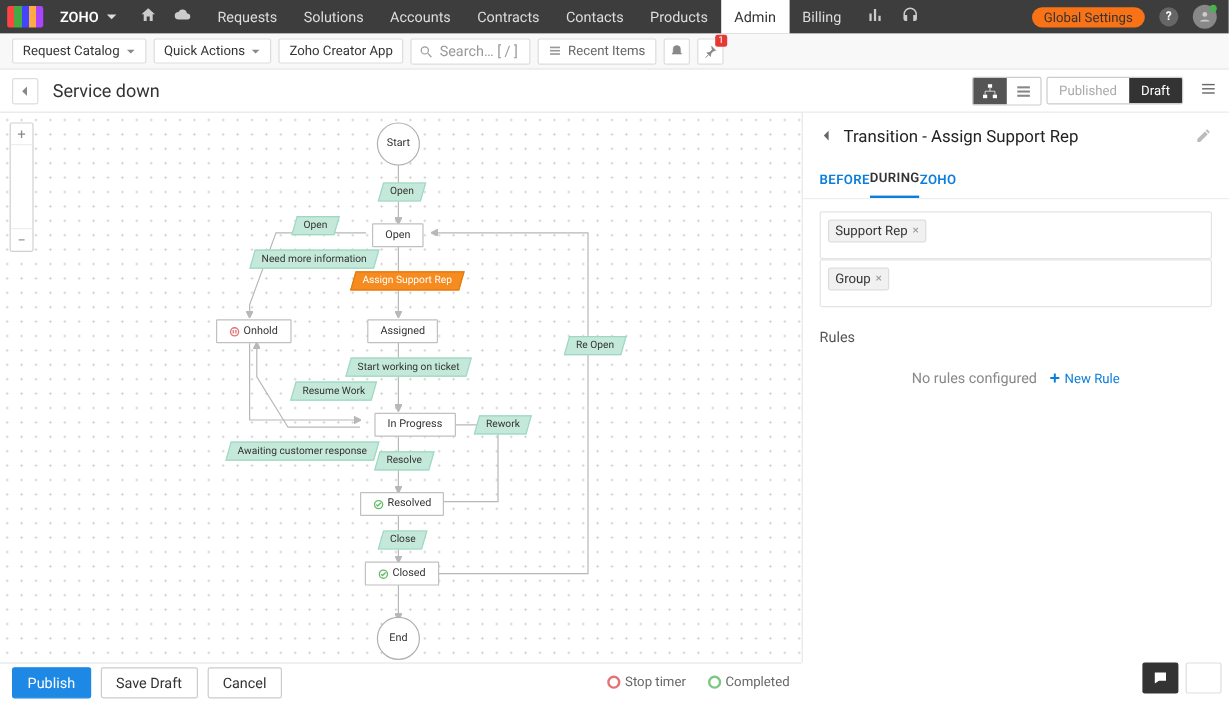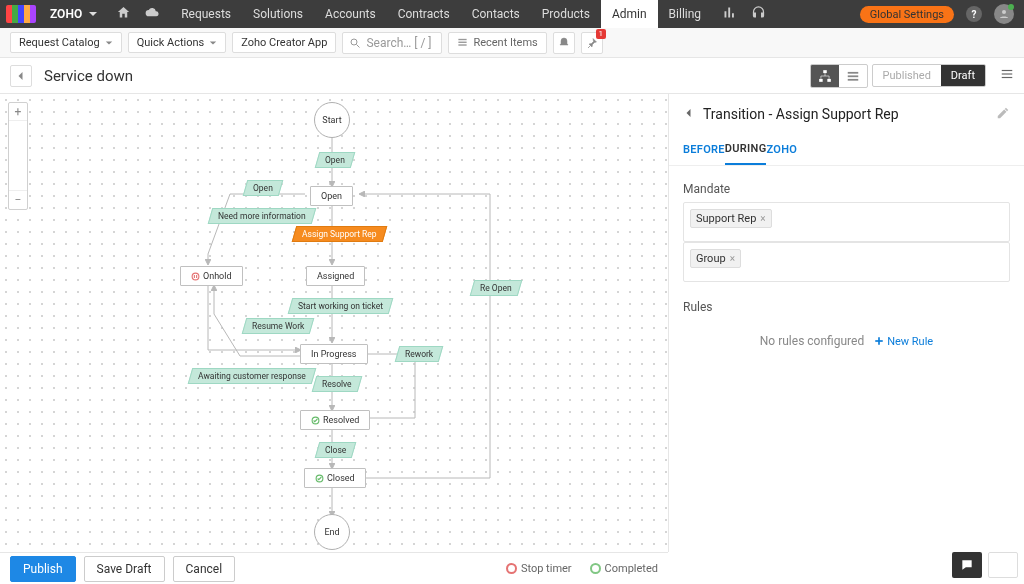--- a/index.html
+++ b/index.html
@@ -286,21 +286,21 @@
           <line x1="15" y1="8" x2="15" y2="16"></line>
         </svg>
         <span>Onhold</span>
       </div>
     <div class="rect" style="left:306px;top:172px">Assigned</div>
 
     <div class="trans" style="left:290px;top:204px"><span>Start working on ticket</span></div>
     <div class="trans" style="left:472px;top:186px"><span>Re Open</span></div>
     <div class="trans" style="left:244px;top:224px"><span>Resume Work</span></div>
 
-    <div class="rect" style="left:300px;top:250px">In Progress</div>
+    <div class="rect" style="left:312px;top:250px">In Progress</div>
     <div class="trans" style="left:397px;top:252px"><span>Rework</span></div>
     <div class="trans" style="left:190px;top:274px"><span>Awaiting customer response</span></div>
     <div class="trans" style="left:314px;top:282px"><span>Resolve</span></div>
 
     <div class="rect" style="left:300px;top:316px">
         <svg class="ic" viewBox="0 0 24 24" fill="none" stroke="#66bb6a" stroke-width="3">
           <circle cx="12" cy="12" r="9"></circle>
           <path d="M7 12l3 3 7-7"></path>
         </svg>
         <span>Resolved</span>
@@ -327,21 +327,20 @@
             <path d="M3 17l11-11 4 4L7 21H3z"></path>
             <path d="M15 5l4 4 2-2-4-4z"></path>
           </svg></span>
     </div>
     <div class="ptabs">
       <div class="ptab">BEFORE</div>
       <div class="ptab active">DURING</div>
       <div class="ptab">ZOHO</div>
     </div>
     <div class="pbody">
-      <div class="sect-lbl">Mandate</div>
       <div class="tagbox">
         <span class="tag">
             <span>Support Rep</span>
             <span class="x">×</span>
           </span>
       </div>
       <div class="tagbox">
         <span class="tag">
             <span>Group</span>
             <span class="x">×</span>

